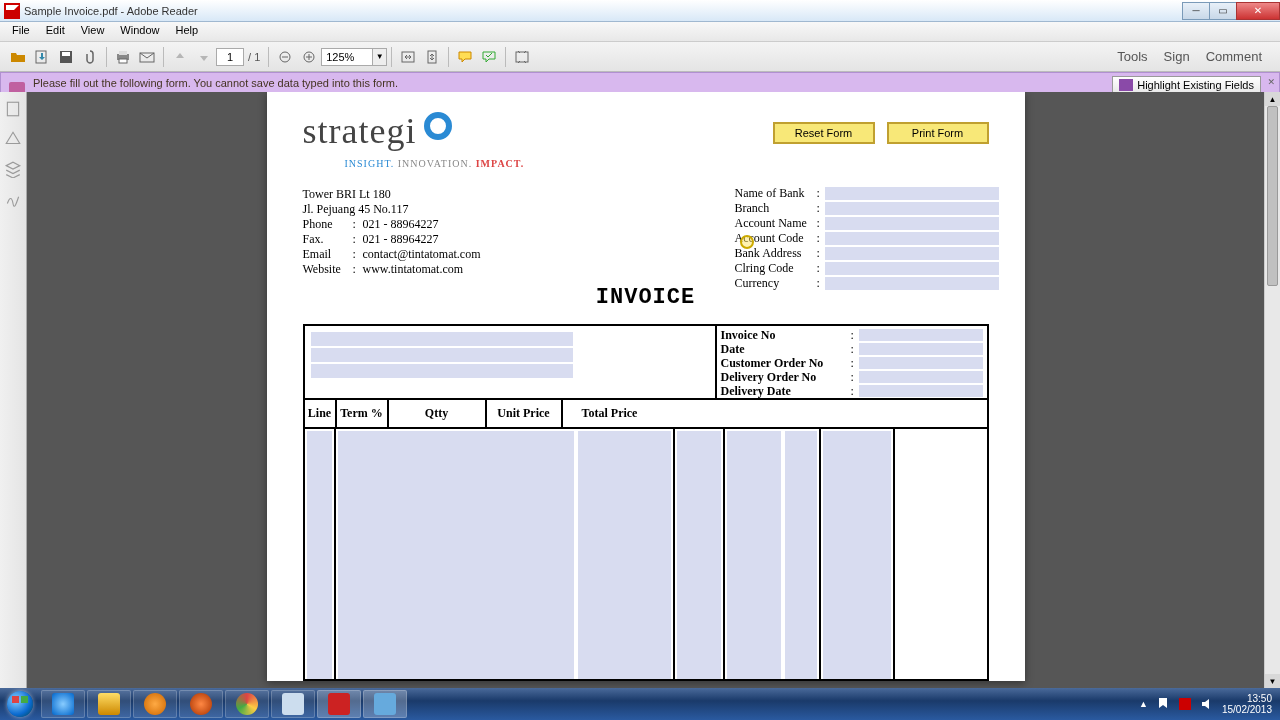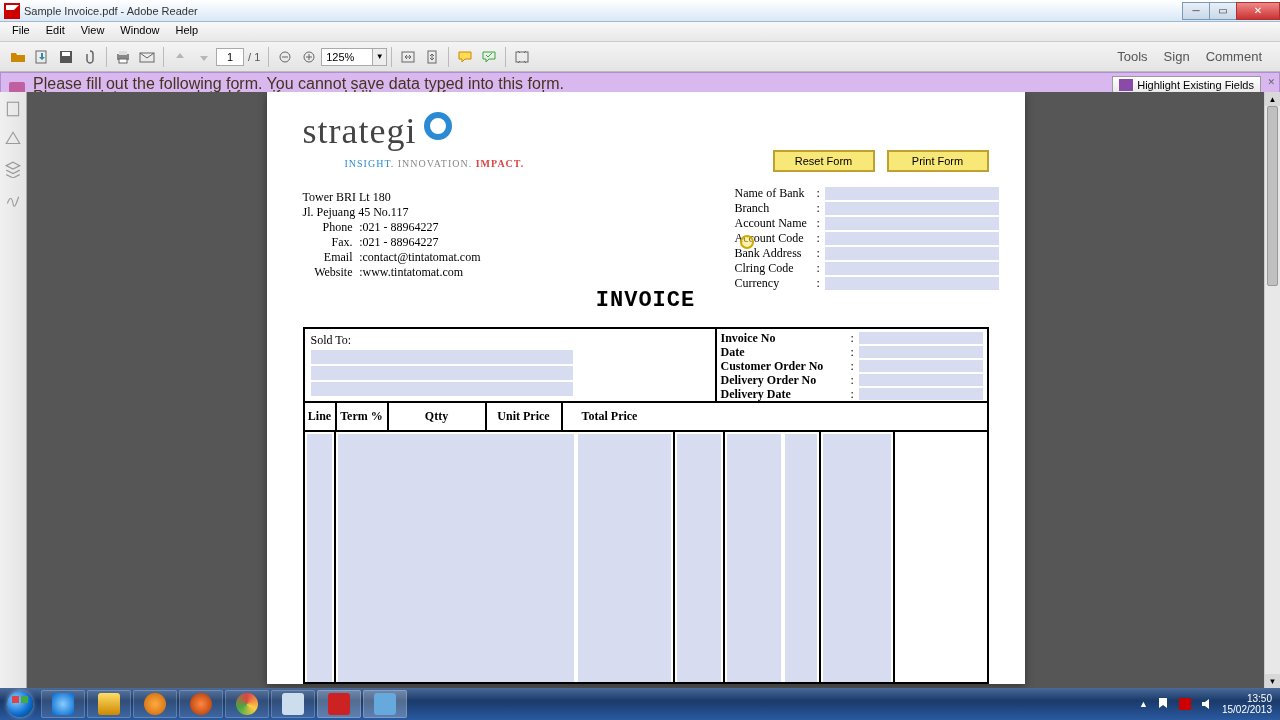--- a/index.html
+++ b/index.html
@@ -26,21 +26,21 @@
 .pagein { width:28px; height:18px; border:1px solid #aaa; text-align:center; font-size:11px; }
 .pagetot { margin:0 4px; color:#555; }
 .zoom { width:52px; height:18px; border:1px solid #aaa; font-size:11px; padding-left:4px; }
 .zdrop { width:14px; height:18px; border:1px solid #aaa; border-left:none; background:#eee; display:flex; align-items:center; justify-content:center; font-size:8px; }
 .rightpanes { margin-left:auto; display:flex; gap:16px; padding-right:12px; }
 .rightpanes span { color:#555; font-size:13px; cursor:pointer; }
 
 
 .notice { background:#d8b8ee; border:1px solid #b090d0; padding:4px 8px; display:flex; align-items:center; position:relative; }
 .notice .nicon { width:16px; height:16px; background:#c060a0; margin-right:8px; border-radius:2px; }
-.notice .ntxt { color:#432; font-size:16px; line-height:13px; }
+.notice .ntxt { color:#432; font-size:11px; line-height:13px; }
 .highlight-btn { position:absolute; right:18px; top:3px; background:linear-gradient(#fff,#e8e8e8); border:1px solid #999; padding:2px 6px; display:flex; align-items:center; gap:4px; cursor:pointer; }
 .highlight-btn .hicon { width:14px; height:12px; background:#8a4aa8; }
 .nclose { position:absolute; right:4px; top:4px; font-size:9px; color:#666; cursor:pointer; }
 
 
 .content { position:absolute; top:92px; left:0; right:0; bottom:32px; background:#565656; display:flex; }
 .leftrail { width:27px; background:linear-gradient(to right,#f0f0f0,#e4e4e4); border-right:1px solid #aaa; display:flex; flex-direction:column; align-items:center; padding-top:8px; gap:12px; }
 .leftrail .rbtn { width:18px; height:18px; cursor:pointer; opacity:.6; }
 .docarea { flex:1; display:flex; justify-content:center; overflow:hidden; position:relative; }
 .scrollbar { width:16px; background:#e8e8e8; border-left:1px solid #ccc; position:relative; }
@@ -49,25 +49,25 @@
 .scrollbar .arr.up { top:0; } .scrollbar .arr.dn { bottom:0; }
 
 
 .page { width:758px; background:#fff; margin-top:0; box-shadow:0 2px 8px rgba(0,0,0,.4); padding:18px 36px 0; font-family:Georgia,serif; color:#000; }
 .logo-row { display:flex; align-items:flex-start; }
 .logo-block { display:flex; align-items:flex-start; gap:8px; }
 .logo-text { font-size:36px; font-weight:500; letter-spacing:1px; color:#444; }
 .logo-circ { width:28px; height:28px; border:6px solid #2a8ad4; border-radius:50%; margin-top:2px; }
 .logo-sub { font-size:10px; letter-spacing:1px; margin-top:6px; margin-left:42px; }
 .logo-sub .s1{color:#2a8ad4;} .logo-sub .s2{color:#888;} .logo-sub .s3{color:#d44;font-weight:bold;}
-.form-btns { margin-left:auto; display:flex; gap:12px; margin-top:40px; }
+.form-btns { margin-left:auto; display:flex; gap:12px; margin-top:12px; }
 .form-btn { width:102px; height:22px; background:#f8e878; border:2px solid #c0a030; font-family:Arial; font-size:11px; cursor:pointer; }
 
 .addr { margin-top:18px; font-size:12px; line-height:15px; }
-.addr-row { display:flex;text-align:right; }
+.addr-row { display:flex; }
 .addr-lbl { width:50px; }
 .addr-sep { width:10px; }
 
 .bank { position:absolute; left:468px; top:94px; font-size:12px; line-height:15px; }
 .bank-row { display:flex; align-items:center; height:15px; }
 .bank-lbl { width:82px; }
 .bank-sep { width:8px; }
 .bank-field { width:174px; height:13px; background:#d8dcf0; }
 
 .invtitle { text-align:center; font-size:22px; font-weight:bold; margin-top:8px; letter-spacing:1px;font-family:Liberation Mono, monospace; }
@@ -344,21 +344,20 @@
               <span class="bank-lbl">Currency</span>
               <span class="bank-sep">:</span>
               <div class="bank-field"></div>
             </div>
       </div>
 
       <div class="invtitle">INVOICE</div>
 
       <div class="meta-box">
         <div class="soldto">
-          <div>Sold To:</div>
           <div class="soldto-field"></div>
           <div class="soldto-field"></div>
           <div class="soldto-field"></div>
         </div>
         <div class="invmeta">
           <div class="invmeta-row">
                 <span class="invmeta-lbl">Invoice No</span>
                 <span class="invmeta-sep">:</span>
                 <div class="invmeta-field"></div>
               </div>

